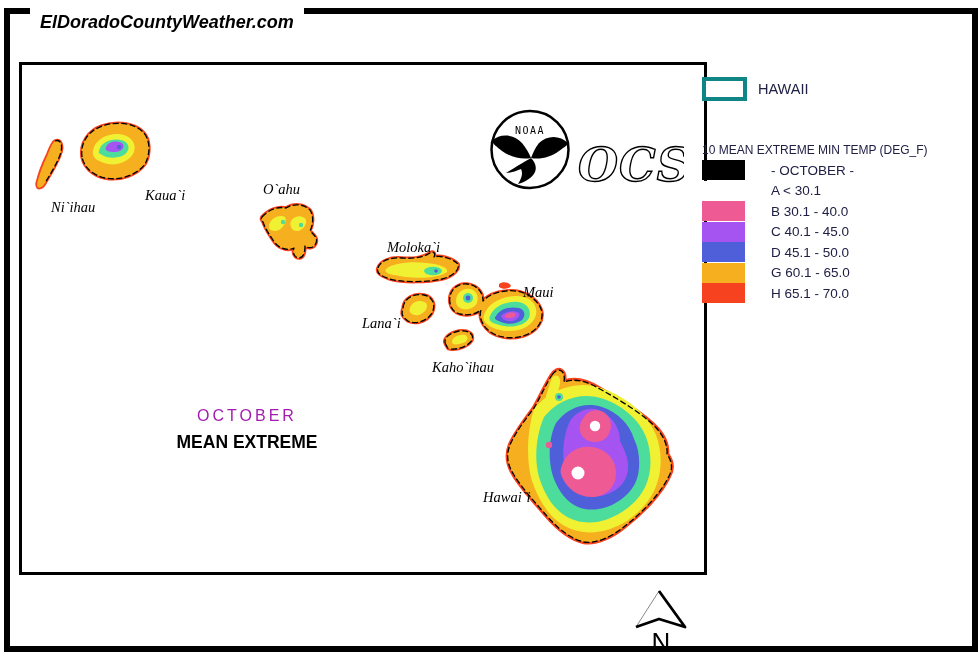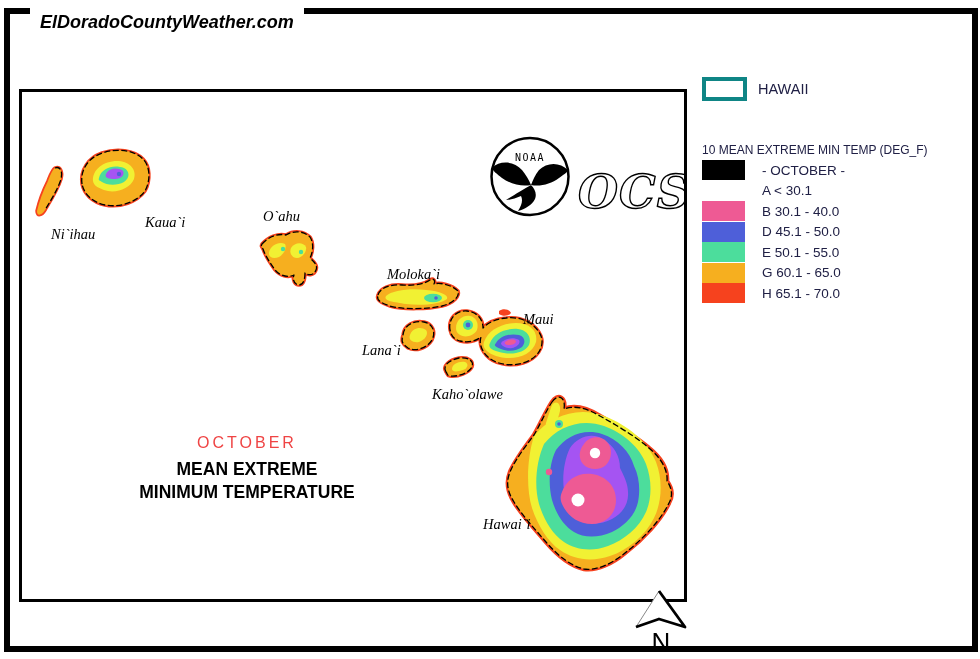--- a/index.html
+++ b/index.html
@@ -1,35 +1,35 @@
 <!DOCTYPE html>
 <html style="--black: #000000; --white: #FFFFFF; --pink: #EE5A94; --purple: #A554F2; --blue: #4E5FD9; --green: #4CDD9C; --yellow: #F1F133; --orange: #F6AF1F; --red: #F6421E; --teal: #0F8585; --legendText: #202045;"><head>
 <meta charset="utf-8">
 <style>
   html,body{margin:0;padding:0;background:#fff;}
   .page{position:relative;width:980px;height:659px;background:#fff;overflow:hidden;
         font-family:"Liberation Sans",sans-serif;}
   .page-border{position:absolute;left:4px;top:8px;right:2px;bottom:7px;border:6px solid #000;}
   .site-title{position:absolute;left:30px;top:0;height:28px;line-height:28px;background:#fff;
         padding:8px 10px;font-size:18px;font-weight:bold;font-style:italic;color:#000;z-index:5;}
-  .map-frame{position:absolute;left:19px;top:89px;width:662px;height:507px;border:3px solid #000;background:#fff;}
+  .map-frame{position:absolute;left:19px;top:62px;width:662px;height:507px;border:3px solid #000;background:#fff;padding-left:20px;}
   .map-frame svg.islands{position:absolute;left:0;top:0;}
   .island-label{position:absolute;font-family:"Liberation Serif",serif;font-style:italic;
         font-size:14.5px;color:#000;white-space:nowrap;}
   .caption{position:absolute;left:60px;top:342px;width:330px;text-align:center;color:#000;}
-  .caption .month{font-size:16px;letter-spacing:3px;color:#ef4444;margin-bottom:6px;}
+  .caption .month{font-size:16px;letter-spacing:3px;color:#a21caf;margin-bottom:6px;}
   .caption .big{font-size:17.5px;font-weight:bold;line-height:23px;}
   .legend{position:absolute;left:702px;top:76px;width:266px;color:var(--legendText);}
   .hawaii-row{display:flex;align-items:center;height:26px;}
   .hawaii-box{width:37px;height:16px;background:#fff;border:4px solid var(--teal);margin-right:11px;}
   .hawaii-label{font-size:14.5px;}
   .legend-title{font-size:12px;margin-top:41px;margin-bottom:3px;white-space:nowrap;}
   .lrow{display:flex;align-items:center;height:20.5px;}
   .lrow .sw{width:43px;height:20px;flex:0 0 43px;}
-  .lrow .lbl{margin-left:17px;font-size:13.5px;white-space:nowrap;}
+  .lrow .lbl{margin-left:26px;font-size:13.5px;white-space:nowrap;}
   .north{position:absolute;left:625px;top:583px;}
   .coast{fill:none;stroke:#000;stroke-width:1.3;stroke-dasharray:6 2.5;stroke-linejoin:round;}
   .fringe{fill:none;stroke:var(--red);stroke-width:3.5;stroke-linejoin:round;}
 </style>
 </head>
 <body>
 
 <div class="page">
   <div class="page-border"></div>
   <div class="site-title">ElDoradoCountyWeather.com</div>
@@ -129,27 +129,26 @@
 
       <text x="556" y="116" font-family="DejaVu Serif, serif" font-size="46" font-style="italic" font-weight="bold" fill="#fff" stroke="#000" stroke-width="1.4" letter-spacing="1">OCS</text>
     </svg>
 
     <div class="island-label" style="left:29px;top:134px;">Ni`ihau</div>
     <div class="island-label" style="left:123px;top:122px;">Kaua`i</div>
     <div class="island-label" style="left:241px;top:116px;">O`ahu</div>
     <div class="island-label" style="left:365px;top:174px;">Moloka`i</div>
     <div class="island-label" style="left:340px;top:250px;">Lana`i</div>
     <div class="island-label" style="left:501px;top:219px;">Maui</div>
-    <div class="island-label" style="left:410px;top:294px;">Kaho`olawe</div>
+    <div class="island-label" style="left:410px;top:294px;">Kaho`ihau</div>
     <div class="island-label" style="left:461px;top:424px;">Hawai`i</div>
 
     <div class="caption">
       <div class="month">OCTOBER</div>
       <div class="big">MEAN EXTREME</div>
-      <div class="big">MINIMUM TEMPERATURE</div>
     </div>
   </div>
 
   <div class="legend">
     <div class="hawaii-row">
       <span class="hawaii-box"></span>
       <span class="hawaii-label">HAWAII</span>
     </div>
     <div class="legend-title">10 MEAN EXTREME MIN TEMP (DEG_F)</div>
     <div class="legend-rows">
@@ -159,26 +158,26 @@
         </div>
       <div class="lrow">
           <span class="sw" style="background-color: rgb(255, 255, 255);"></span>
           <span class="lbl">A &lt; 30.1</span>
         </div>
       <div class="lrow">
           <span class="sw" style="background-color: rgb(238, 90, 148);"></span>
           <span class="lbl">B 30.1 - 40.0</span>
         </div>
       <div class="lrow">
+          <span class="sw" style="background-color: rgb(165, 84, 242);"></span>
+          <span class="lbl">C 40.1 - 45.0</span>
+        </div>
+      <div class="lrow">
           <span class="sw" style="background-color: rgb(78, 95, 217);"></span>
           <span class="lbl">D 45.1 - 50.0</span>
-        </div>
-      <div class="lrow">
-          <span class="sw" style="background-color: rgb(76, 221, 156);"></span>
-          <span class="lbl">E 50.1 - 55.0</span>
         </div>
       <div class="lrow">
           <span class="sw" style="background-color: rgb(246, 175, 31);"></span>
           <span class="lbl">G 60.1 - 65.0</span>
         </div>
       <div class="lrow">
           <span class="sw" style="background-color: rgb(246, 66, 30);"></span>
           <span class="lbl">H 65.1 - 70.0</span>
         </div>
     </div>

